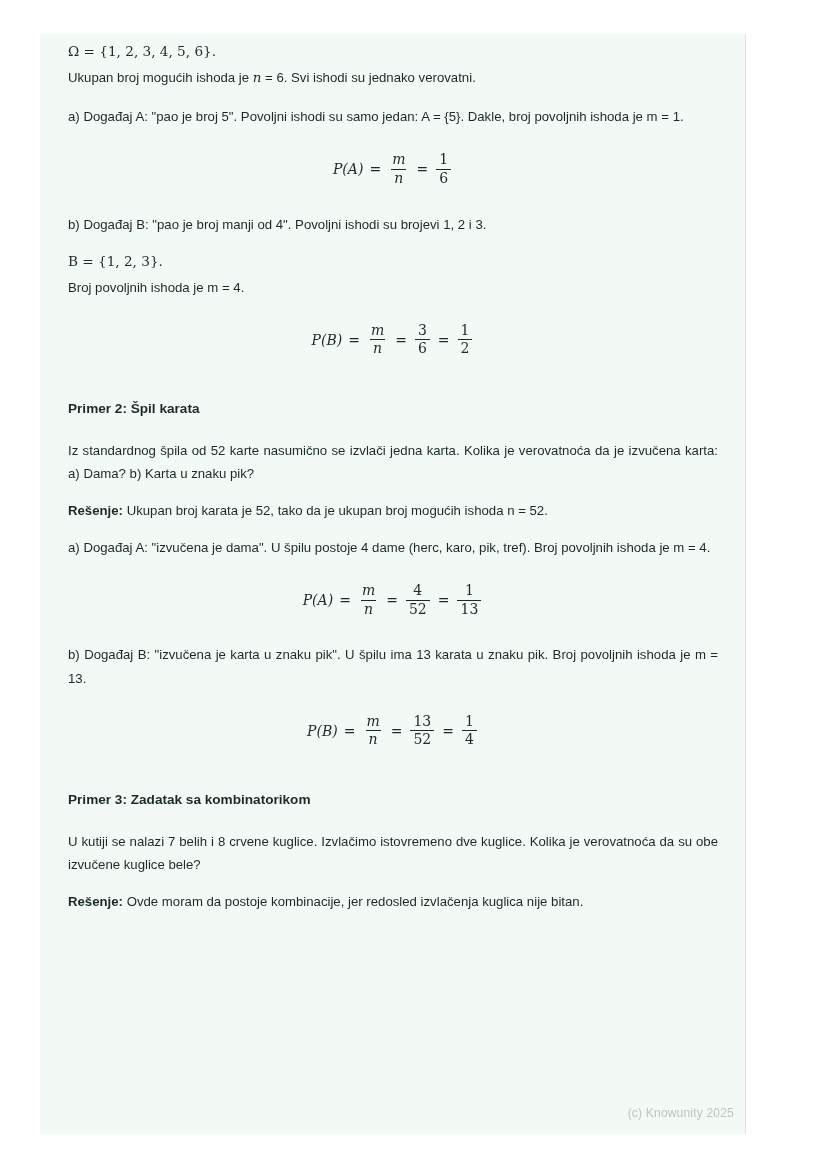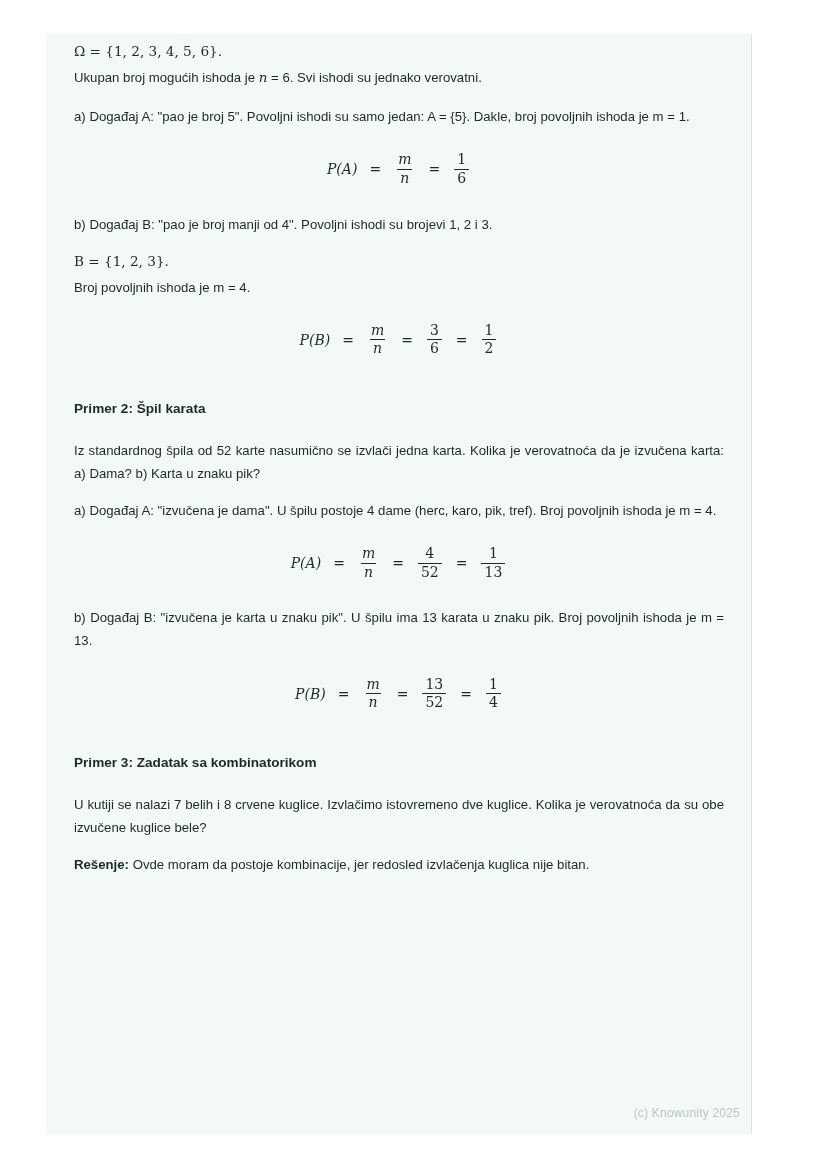--- a/index.html
+++ b/index.html
@@ -10,21 +10,21 @@
   body {
     width: 828px;
     height: 1171px;
     font-family: "Liberation Sans", sans-serif;
     color: #1b2a2a;
     position: relative;
     overflow: hidden;
   }
   .page {
     position: absolute;
-    left: 46px;
+    left: 40px;
     top: 34px;
     width: 736px;
     height: 1100px;
     background: #0c4a6e;
     box-sizing: border-box;
     overflow: hidden;
   }
   .page-inner {
     position: absolute;
     left: 0;
@@ -75,21 +75,21 @@
     display: flex;
     justify-content: center;
     align-items: center;
     margin: 24px 0 26px 0;
     font-family: "DejaVu Serif", serif;
     font-size: 14px;
   }
   .eq {
     display: inline-flex;
     align-items: center;
-    gap: 12px;
+    gap: 6px;
   }
   .eq .lbl {
     font-style: italic;
   }
   .eq .op {
     font-style: normal;
   }
   .frac {
     display: inline-flex;
     flex-direction: column;
@@ -171,20 +171,21 @@
             <span class="num">1</span>
             <span class="den">2</span>
           </span>
         </span>
       </div>
 
       <h3 class="sec">Primer 2: Špil karata</h3>
 
       <p>Iz standardnog špila od 52 karte nasumično se izvlači jedna karta. Kolika je verovatnoća da je izvučena karta: a) Dama? b) Karta u znaku pik?</p>
 
+      <p><b>Rešenje:</b><span> Ukupan broj karata je 52, tako da je ukupan broj mogućih ishoda n = 52.</span></p>
 
       <p>a) Događaj A: "izvučena je dama". U špilu postoje 4 dame (herc, karo, pik, tref). Broj povoljnih ishoda je m = 4.</p>
 
       <div class="display">
         <span class="eq">
           <span class="lbl">P(A)</span>
           <span class="op">=</span>
           <span class="frac ital">
             <span class="num">m</span>
             <span class="den">n</span>

